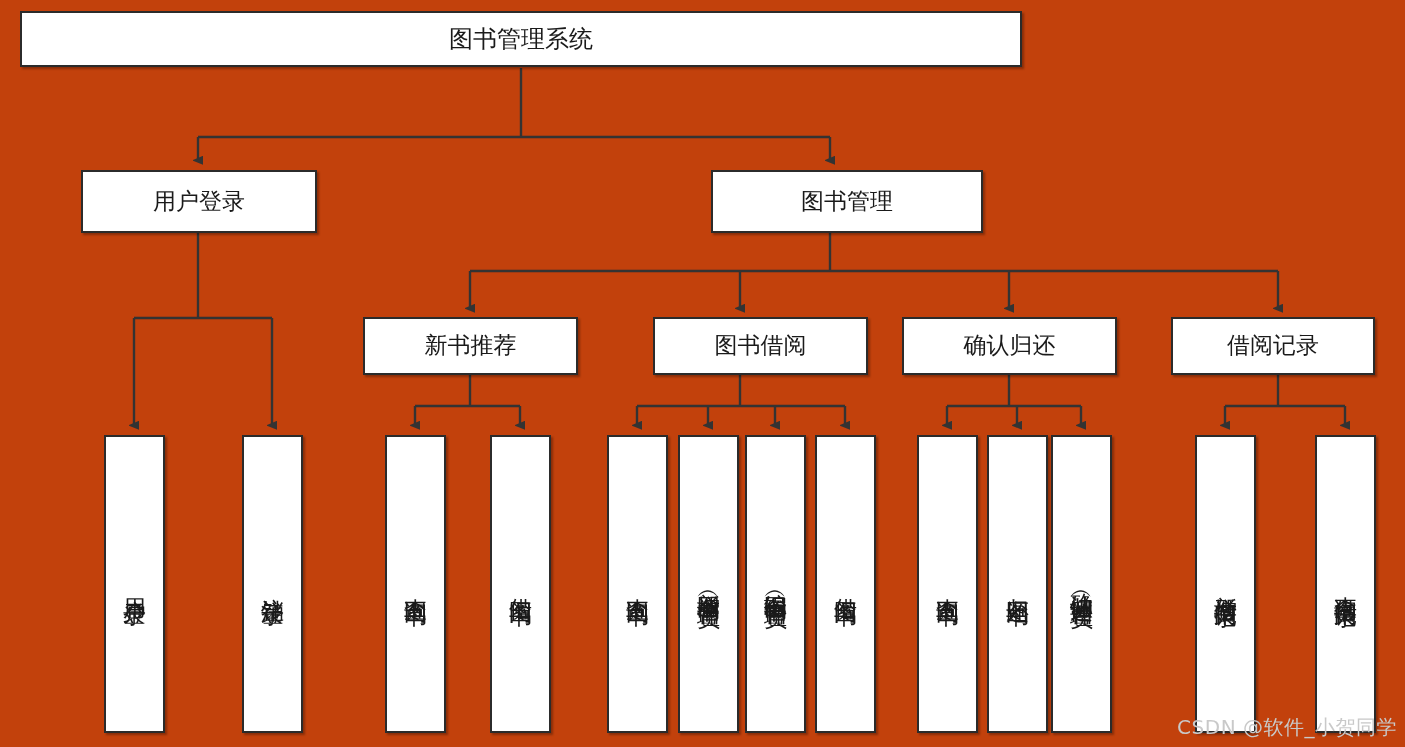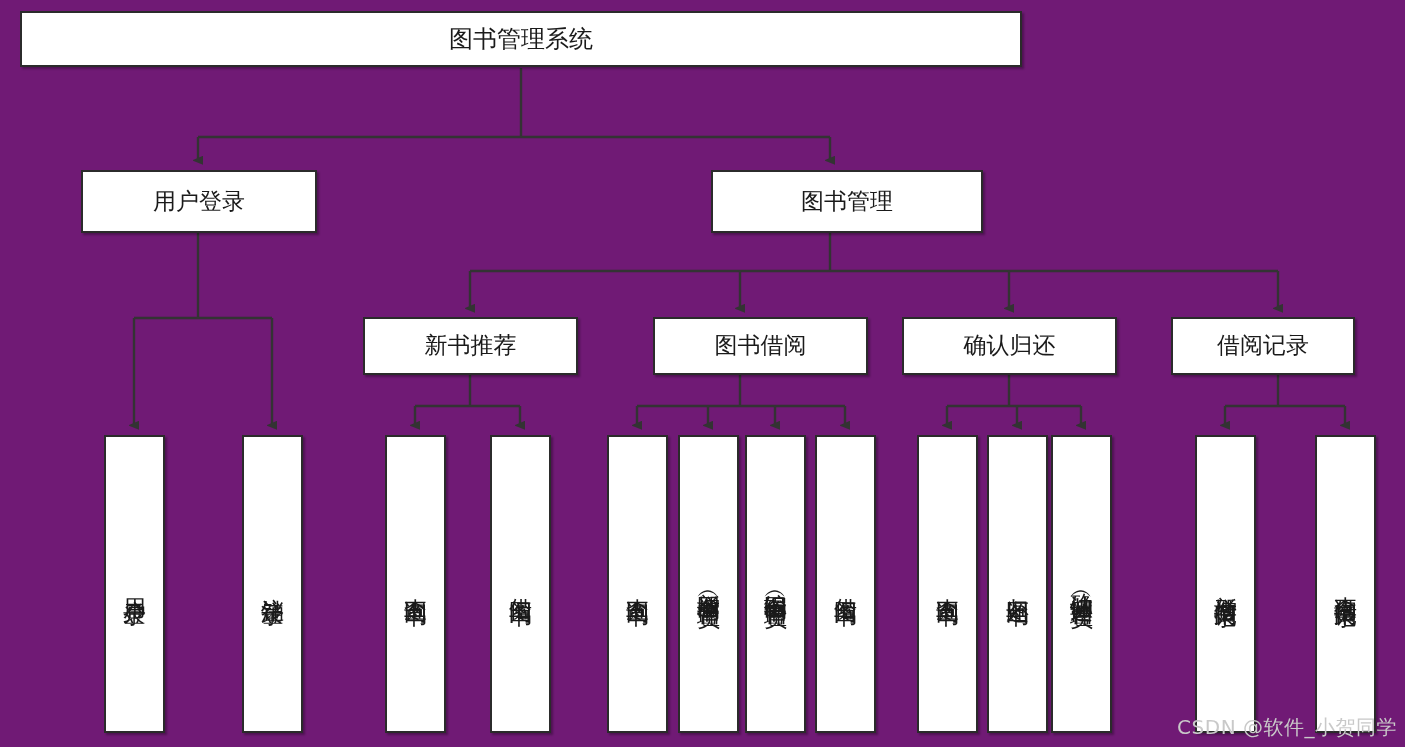--- a/index.html
+++ b/index.html
@@ -7,21 +7,21 @@
     padding: 0;
     background: #ffffff;
   }
   body {
     font-family: "DejaVu Sans", "Liberation Sans", sans-serif;
   }
   #canvas {
     position: relative;
     width: 1405px;
     height: 747px;
-    background: #701a75;
+    background: #c2410c;
     overflow: hidden;
   }
   svg.diagram {
     position: absolute;
     left: 0;
     top: 0;
     width: 1405px;
     height: 747px;
   }
   .node-box {
@@ -131,21 +131,21 @@
 
   <div class="node-box horiz" style="left:363px; top:317px; width:215px; height:58px;align-items:center;">
     <span class="node-label">新书推荐</span>
   </div>
   <div class="node-box horiz" style="left:633px; top:317px; width:215px; height:58px;margin-left:20px;">
     <span class="node-label">图书借阅</span>
   </div>
   <div class="node-box horiz" style="left:902px; top:317px; width:215px; height:58px;">
     <span class="node-label">确认归还</span>
   </div>
-  <div class="node-box horiz" style="left:1171px; top:317px; width:184px; height:58px;">
+  <div class="node-box horiz" style="left:1171px; top:317px; width:204px; height:58px;">
     <span class="node-label">借阅记录</span>
   </div>
 
   <div class="node-box vert" style="left:104px; top:435px; width:61px; height:298px;">
     <span class="node-label">用户登录</span>
   </div>
   <div class="node-box vert" style="left:242px; top:435px; width:61px; height:298px;">
     <span class="node-label">注销登录</span>
   </div>
 

